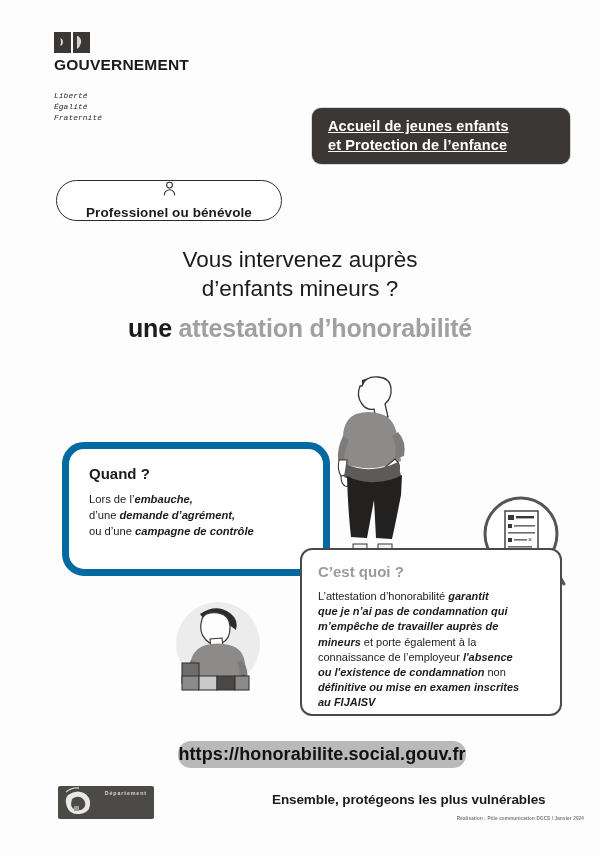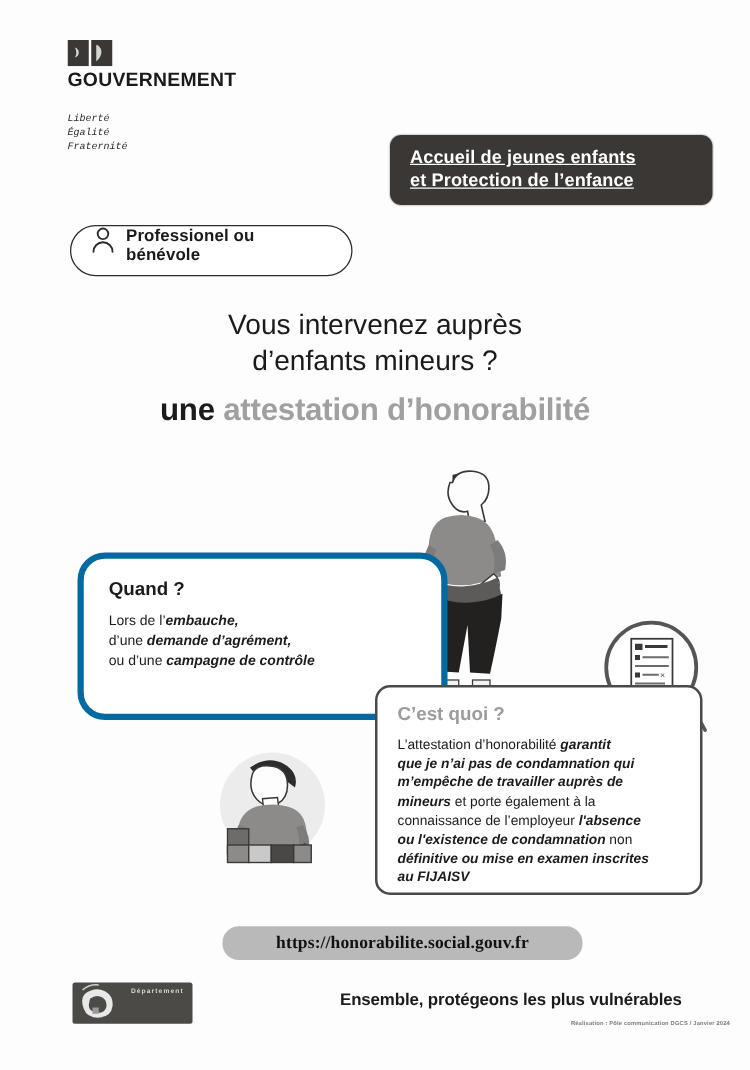--- a/index.html
+++ b/index.html
@@ -26,61 +26,62 @@
     font-weight:bold;font-size:14.5px;line-height:1.28;letter-spacing:.1px;
     box-shadow:0 0 0 1px rgba(0,0,0,.15);
     text-decoration:underline;
   }
   .banner div{white-space:nowrap;}
 
   
   .pill{
     position:absolute;left:56px;top:180px;height:41px;width:226px;
     border:1.6px solid #2b2b2b;border-radius:21px;
-    display:flex;align-items:flex-start;gap:9px;padding:0 16px;box-sizing:border-box;
+    display:flex;align-items:center;gap:9px;padding:0 16px;box-sizing:border-box;
     background:#fff;
+    flex-direction:column;
   }
   .pill-label{font-weight:bold;font-size:13.5px;color:#1b1b1b;letter-spacing:.1px;}
 
   
   .headline{position:absolute;left:0;top:246px;width:600px;text-align:center;}
   .hl-q{font-size:22.5px;line-height:1.28;color:#1b1b1b;}
   .hl-strong{margin-top:10px;text-align:center;}
   .hl-l1{font-size:25px;font-weight:bold;letter-spacing:-.2px;}
   .hl-l2{font-size:25px;font-weight:bold;letter-spacing:-.2px;margin-top:1px;}
   .chev{color:#8c8c8c;font-weight:bold;margin-right:6px;}
   .grey{color:#a0a0a0;}
 
   
   .fig-adult{position:absolute;left:316px;top:372px;width:106px;height:200px;}
   .fig-child{position:absolute;left:166px;top:592px;width:104px;height:104px;}
   .badge{position:absolute;left:480px;top:492px;width:88px;height:96px;}
 
   
   .bubble{position:absolute;box-sizing:border-box;background:#ffffff;}
   .bubble-quand{
-    left:62px;top:442px;width:296px;height:134px;
-    border:5px solid #0369a1;border-radius:22px;padding:16px 16px 0 20px;
+    left:62px;top:442px;width:268px;height:134px;
+    border:7px solid #0369a1;border-radius:22px;padding:16px 16px 0 20px;
   }
   .bubble-quoi{
     left:300px;top:548px;width:262px;height:168px;
     border:2px solid #4a4a4a;border-radius:12px;padding:13px 14px 0 16px;
   }
   .b-title{font-weight:bold;font-size:15px;margin:0 0 9px 0;}
   .b-title.grey{color:#9b9b9b;font-weight:bold;}
   .b-body{font-size:11.2px;line-height:1.44;color:#1b1b1b;}
   .b-body b{font-weight:bold;font-style:italic;}
   .bubble-quoi .b-body{font-size:11px;line-height:1.38;}
 
   
   .url{
     position:absolute;left:178px;top:741px;width:288px;height:27px;
     background:#b9b9b9;border-radius:13px;
     display:flex;align-items:center;justify-content:center;
-    font-weight:bold;font-size:14px;color:#111;letter-spacing:.1px;font-family:Liberation Serif, serif;
+    font-weight:bold;font-size:18px;color:#111;letter-spacing:.1px;
   }
 
   
   .herault{
     position:absolute;left:58px;top:786px;width:96px;height:33px;
     background:#4c4a47;border-radius:2px;overflow:hidden;
   }
   .herault-dept{position:absolute;right:7px;top:4px;font-size:5.3px;color:#d8d8d8;letter-spacing:.9px;font-weight:bold;}
   .herault-name{position:absolute;left:22px;top:11px;font-style:italic;font-weight:bold;font-size:15px;color:#ffffff;letter-spacing:-.3px;margin-top:24px;}
   .tagline{

